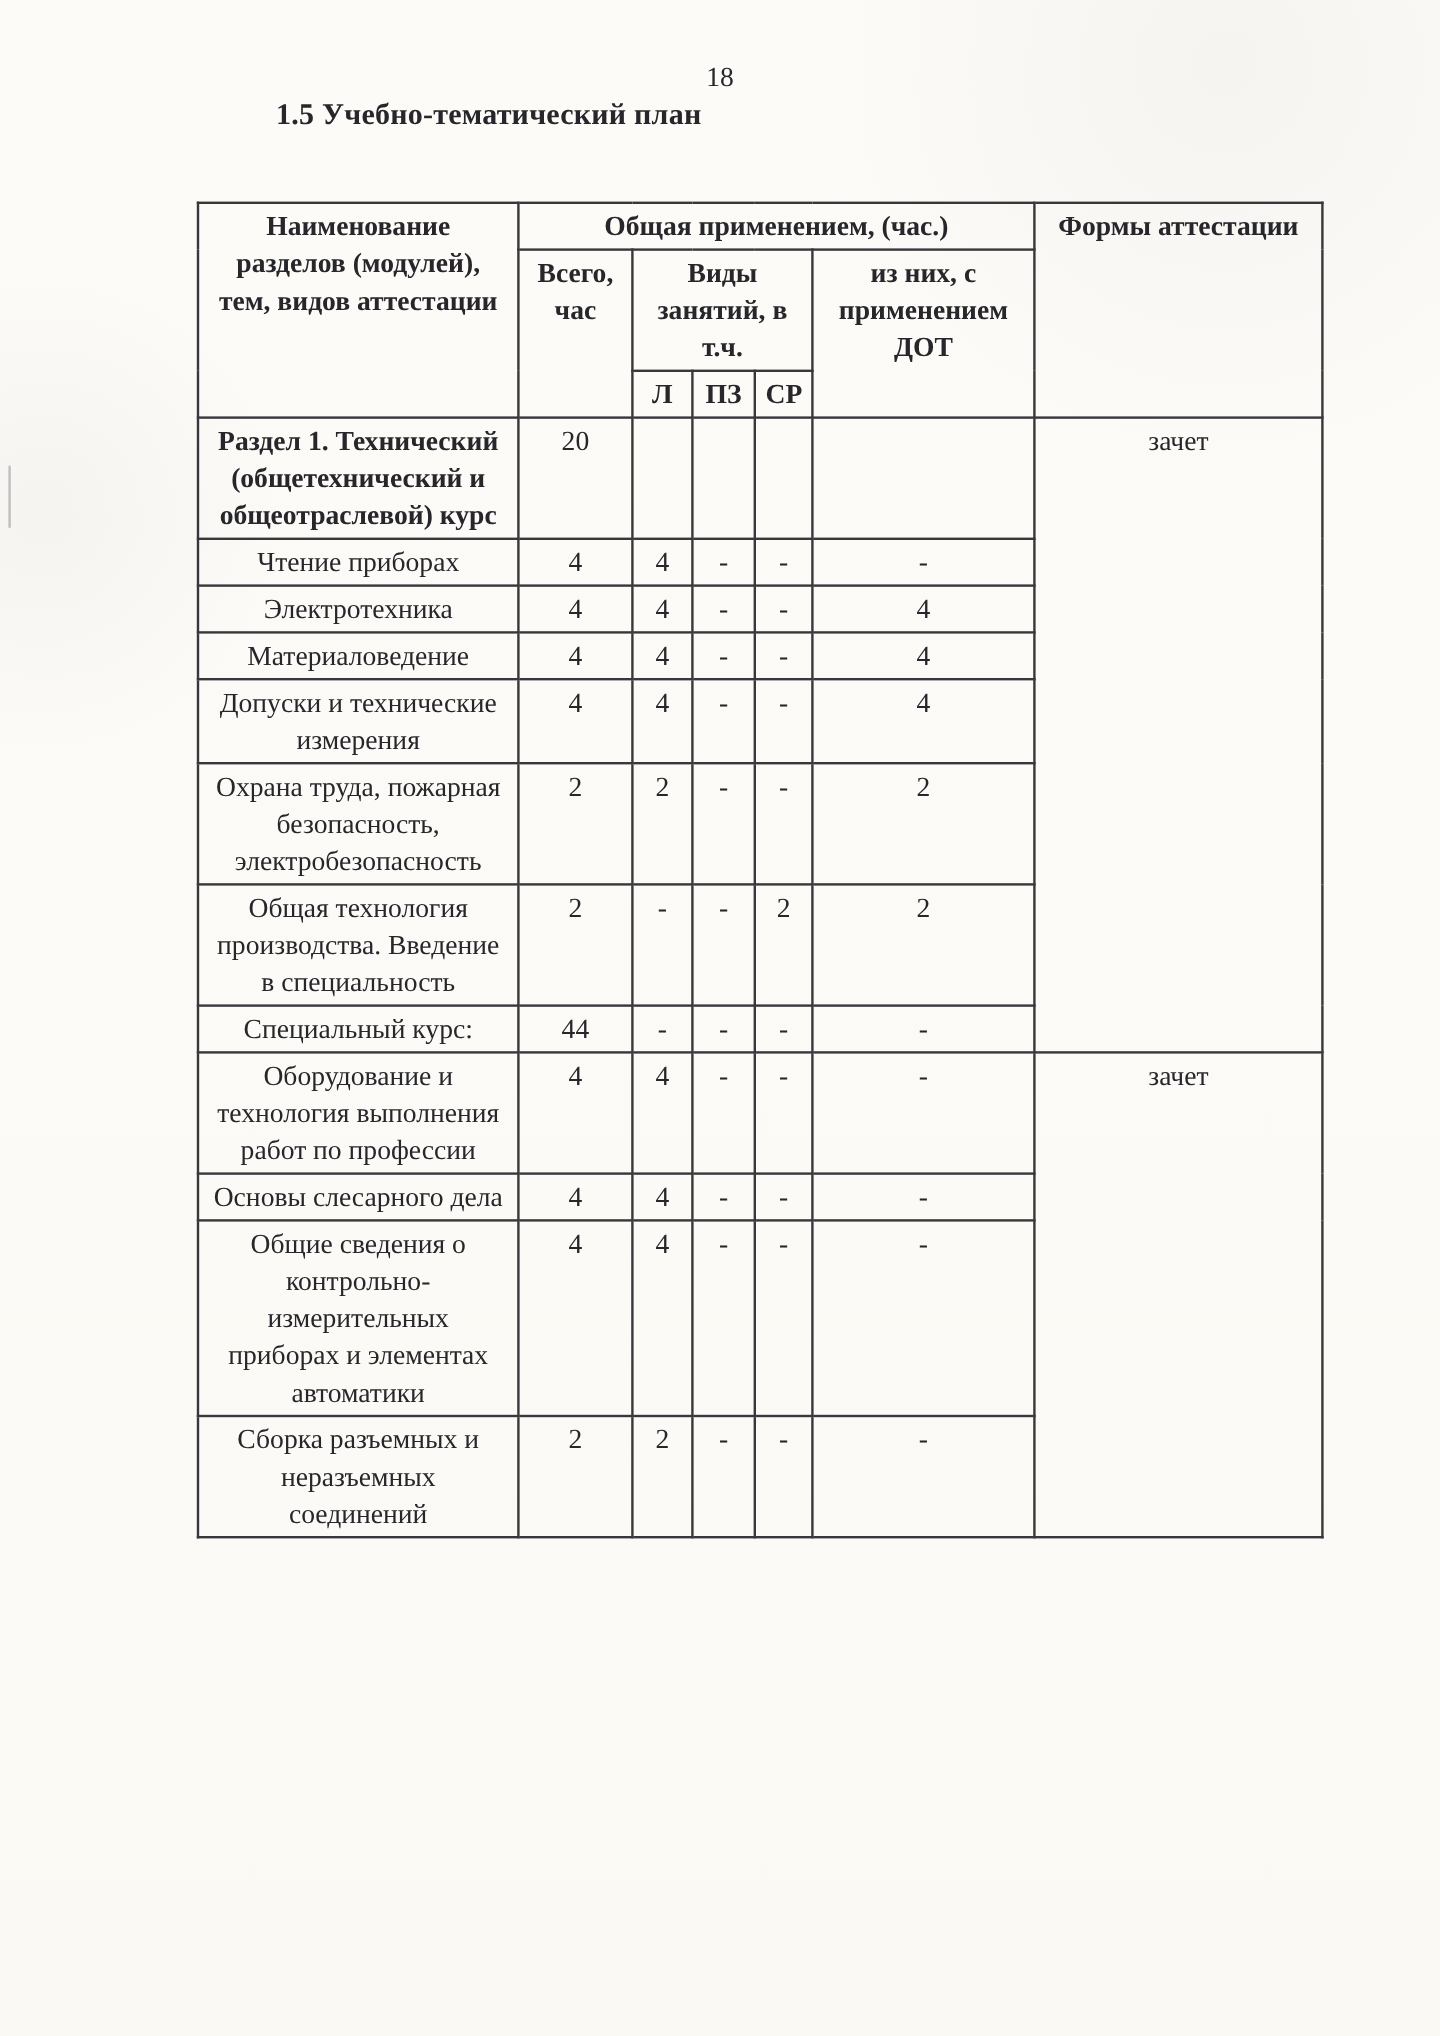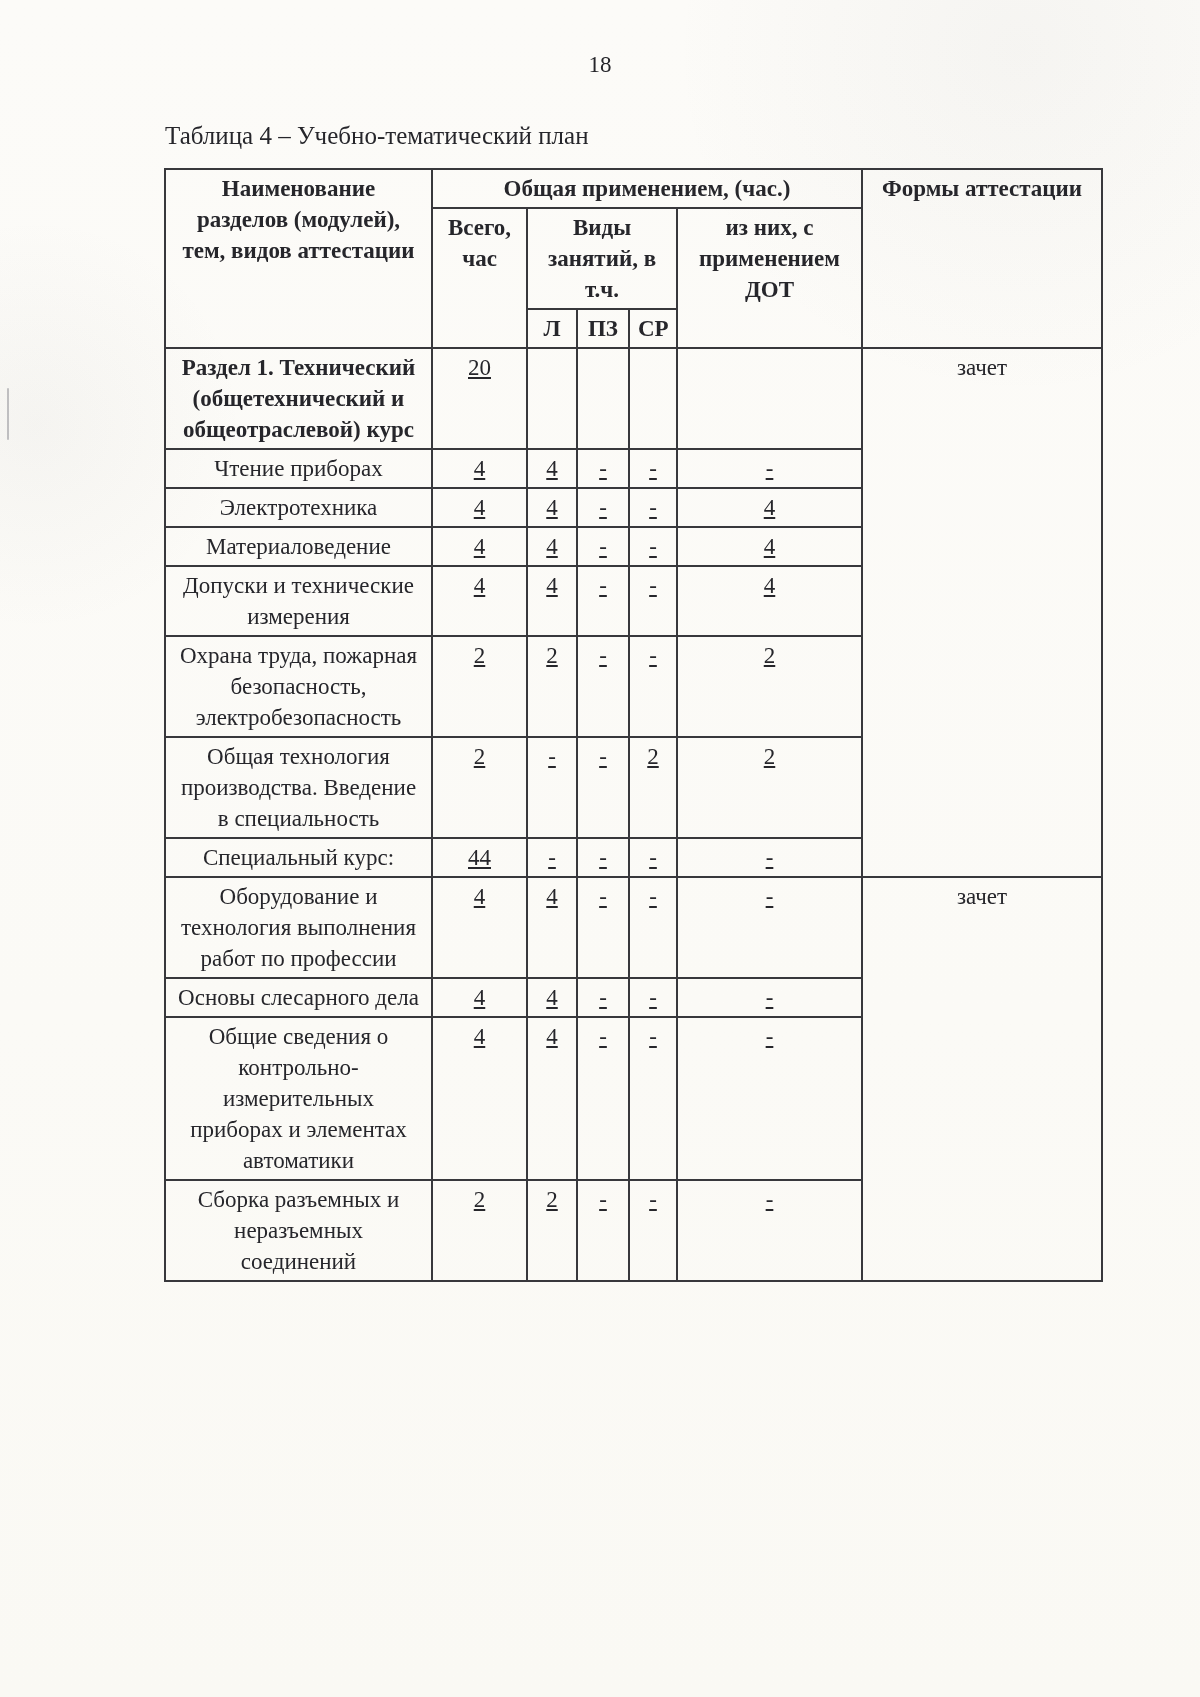--- a/index.html
+++ b/index.html
@@ -63,21 +63,21 @@
   table.plan-table th {
     font-weight: bold;
     text-align: center;
   }
   td.cell-name {
     text-align: center;
     padding-left: 10px;
     padding-right: 6px;
   }
   td.cell-name.bold { font-weight: bold; }
-  td.cell-num { text-align: center; text-decoration: underline; }
+  td.cell-num { text-align: center; }
   td.cell-att {
     text-align: center;
     vertical-align: middle;
   }
   th.h-top { vertical-align: top; padding-top: 6px; }
   .scan-artifact {
     position: absolute;
     left: 7px;
     top: 388px;
     width: 2px;
@@ -86,22 +86,22 @@
     border-radius: 2px;
   }
 </style>
 </head>
 <body>
 
 <div class="page">
 
   <div class="page-number">18</div>
 
-
-  <div class="table-caption">Таблица 4 – Учебно-тематический план</div>
+  <div class="section-heading">1.5 Учебно-тематический план</div>
+
 
   <div class="scan-artifact"></div>
 
   <table class="plan-table">
     <colgroup>
       <col style="width:267px">
       <col style="width:95px">
       <col style="width:50px">
       <col style="width:52px">
       <col style="width:48px">

